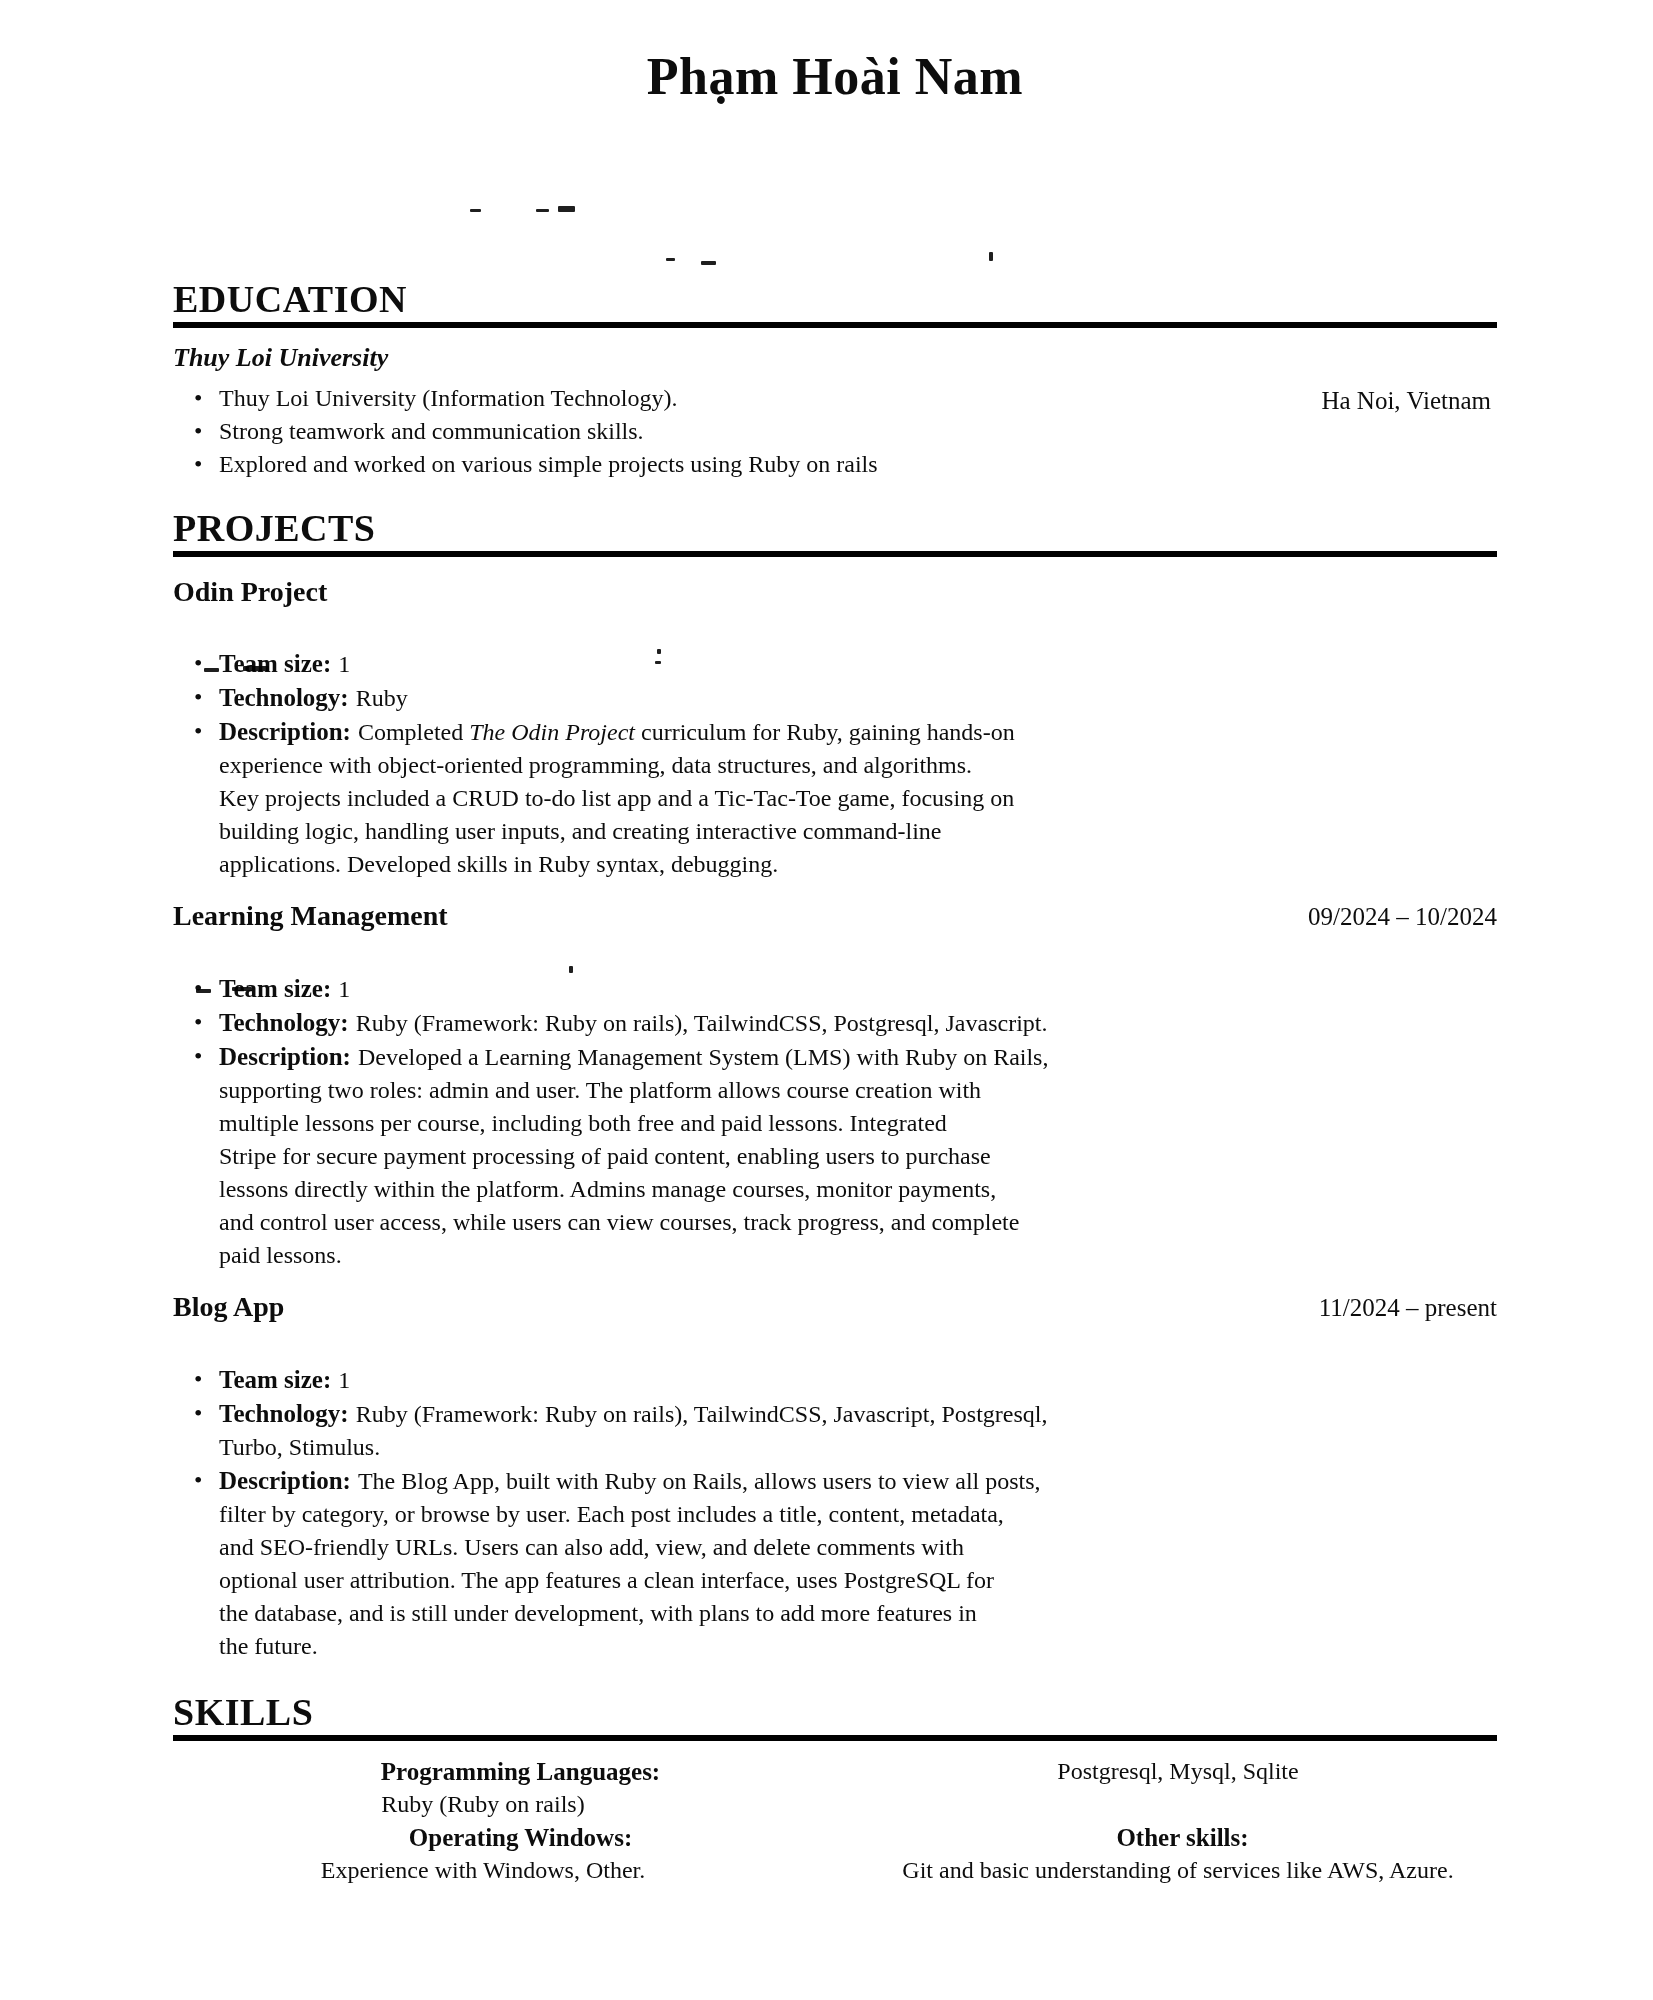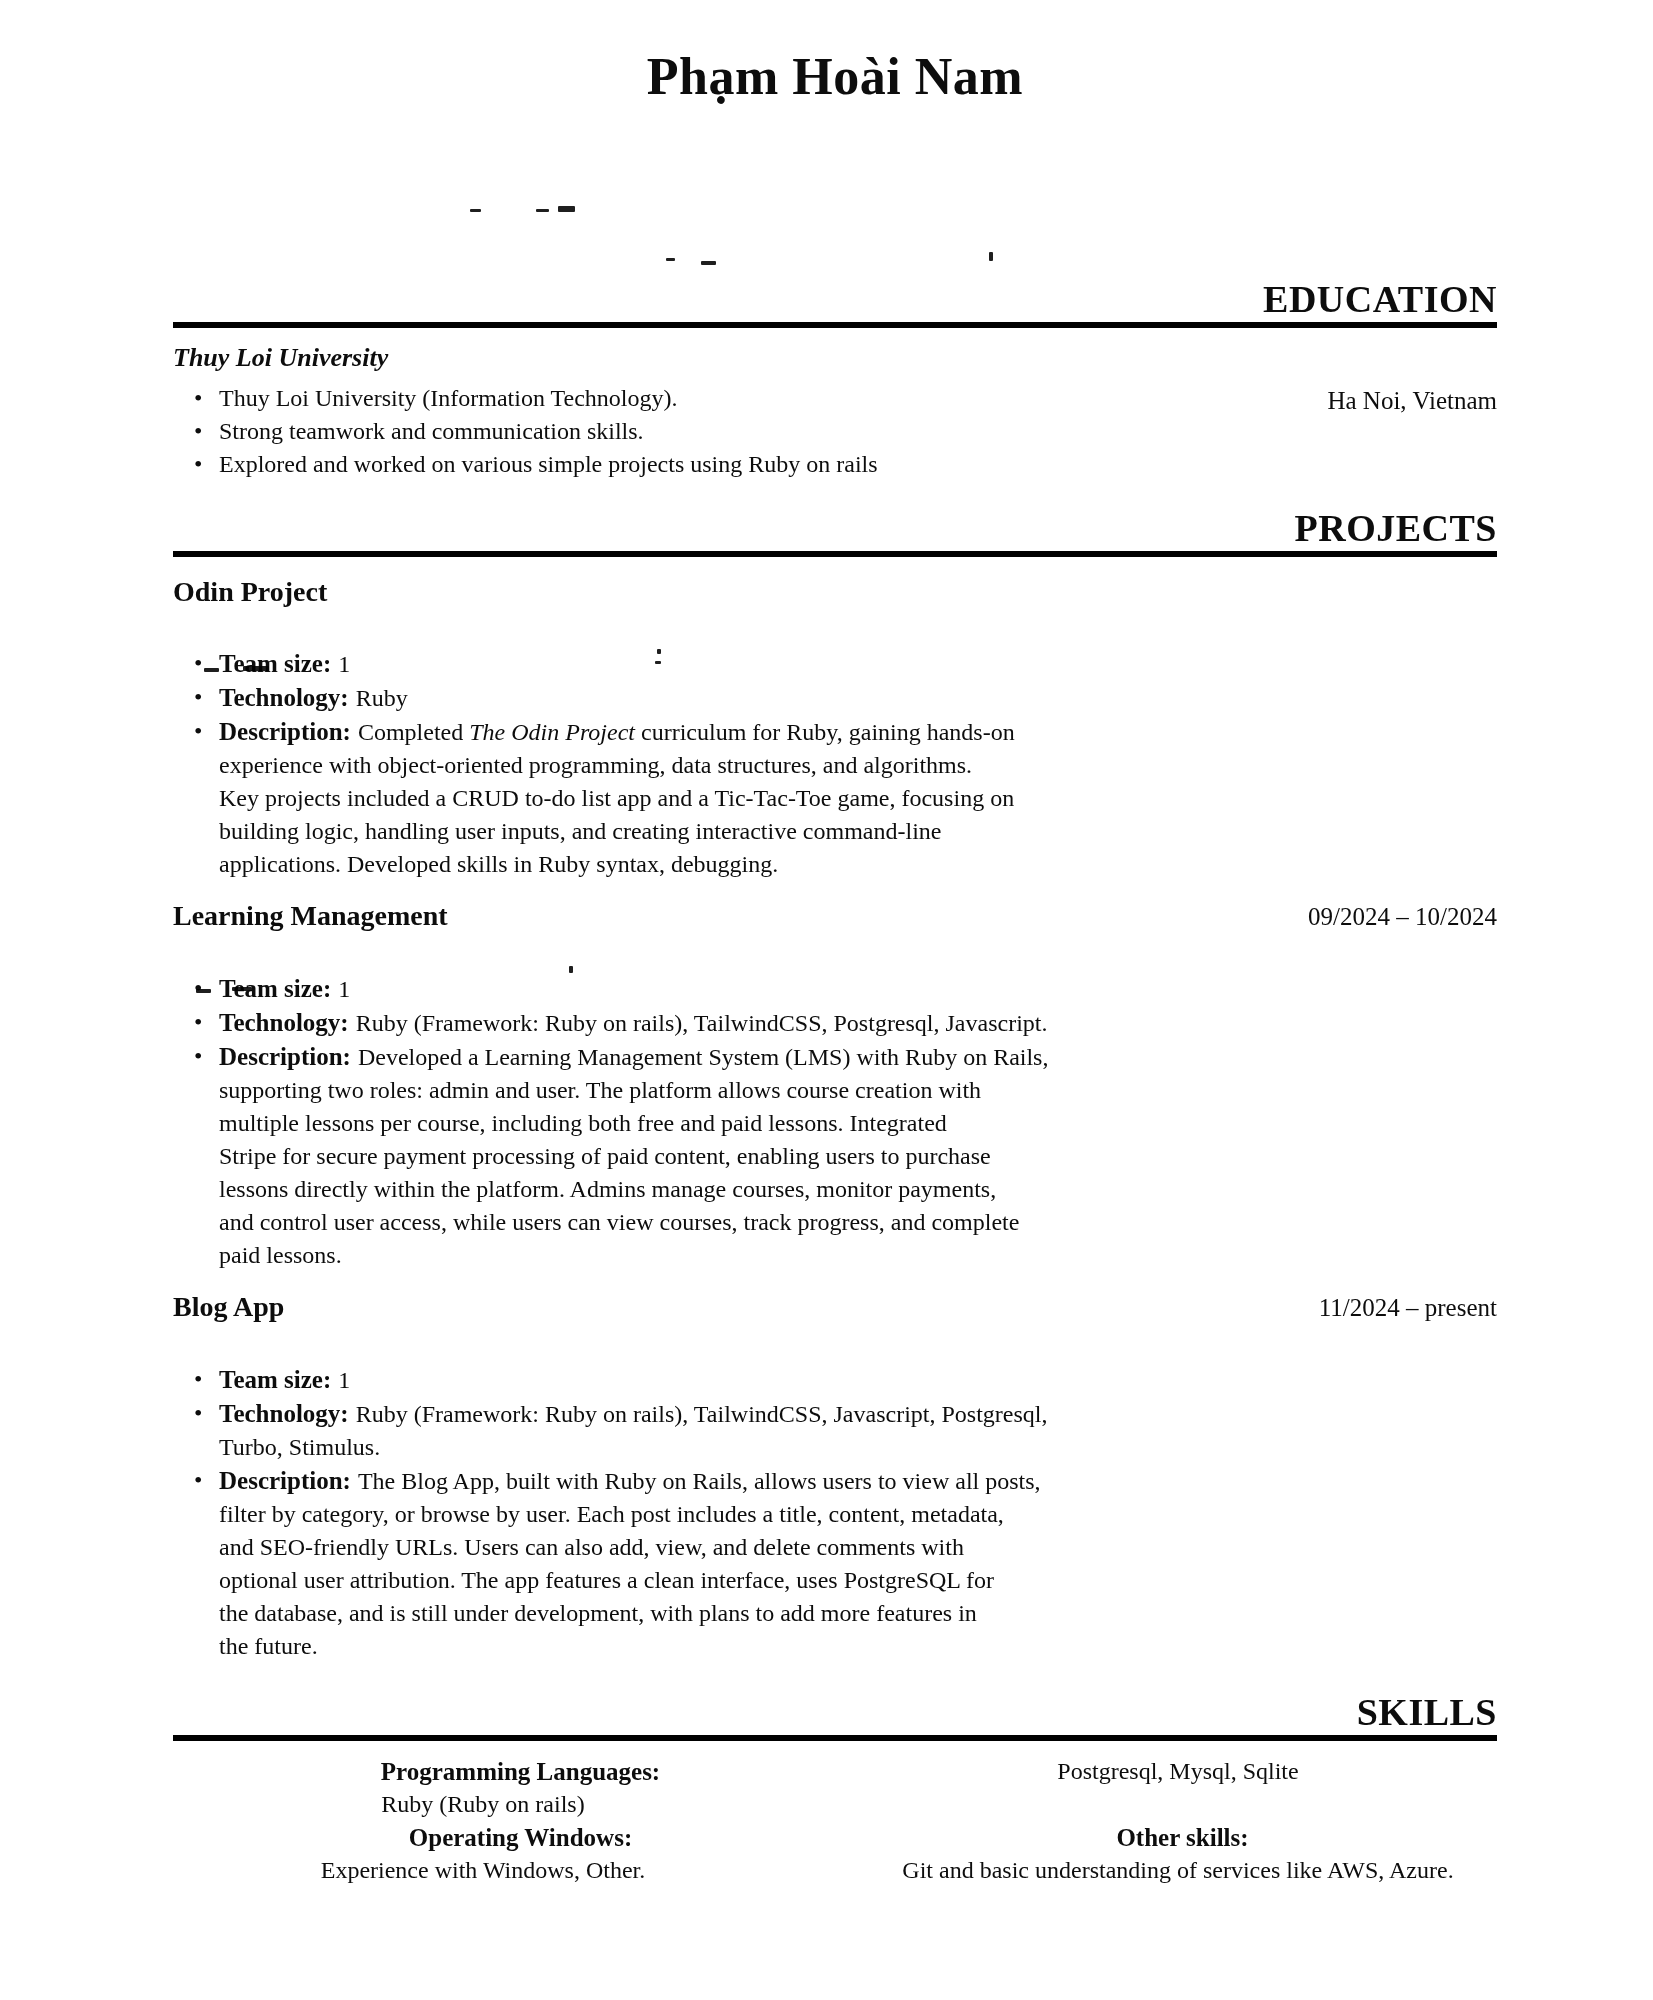--- a/index.html
+++ b/index.html
@@ -17,34 +17,33 @@
     text-align:center;
     font-size:52px; line-height:62px; font-weight:700;
     letter-spacing:0.5px;
   }
 
   h2.section-title {
     margin:0; font-size:38px; line-height:42px; font-weight:700;
     letter-spacing:0.5px;
     padding-bottom:2px;
     border-bottom:6px solid #000;
-    text-align:right;
   }
   h2.edu   { margin-top:170px; }
   h2.proj  { margin-top:26px; }
   h2.skill { margin-top:28px; }
 
   .edu-body { position:relative; }
   .school {
     margin-top:14px;
     font-size:26px; line-height:32px;
     font-weight:700; font-style:italic;
   }
   .location {
-    position:absolute; right:0; top:42px;
+    position:absolute; right:6px; top:42px;
     font-size:25px; line-height:33px;
   }
 
   ul.blist {
     margin:8px 0 0 0; padding:0;
     list-style:none;
     max-width:1062px;
   }
   ul.blist li {
     position:relative;

